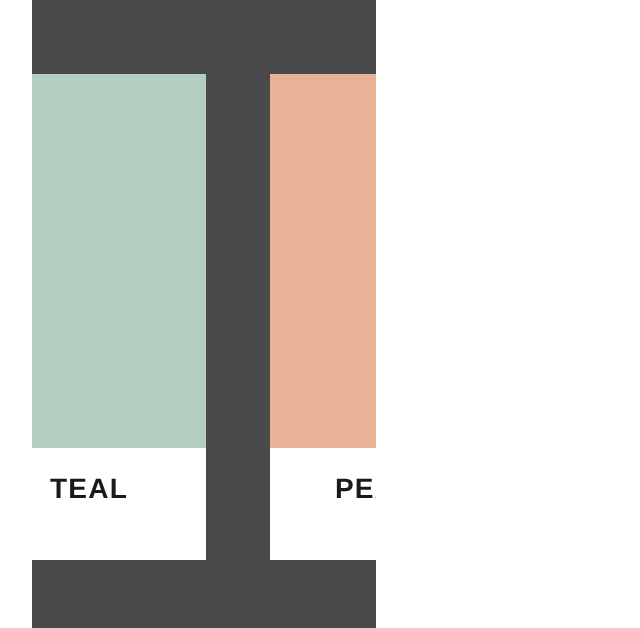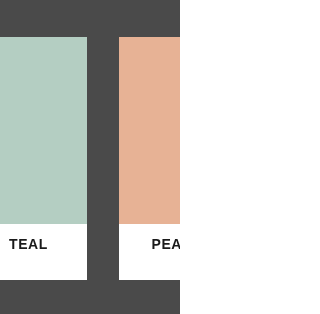--- a/index.html
+++ b/index.html
@@ -12,20 +12,21 @@
     height: 314px;
     overflow: hidden;
     font-family: "Liberation Sans", sans-serif;
   }
   #palette-board {
     position: relative;
     width: 180px;
     height: 314px;
     background: #4a4a4a;
     overflow: hidden;
+    margin-left: 16px;
   }
   .swatch-card {
     position: absolute;
     top: 37px;
     height: 243px;
     background: #ffffff;
     display: flex;
     flex-direction: column;
     overflow: hidden;
   }

